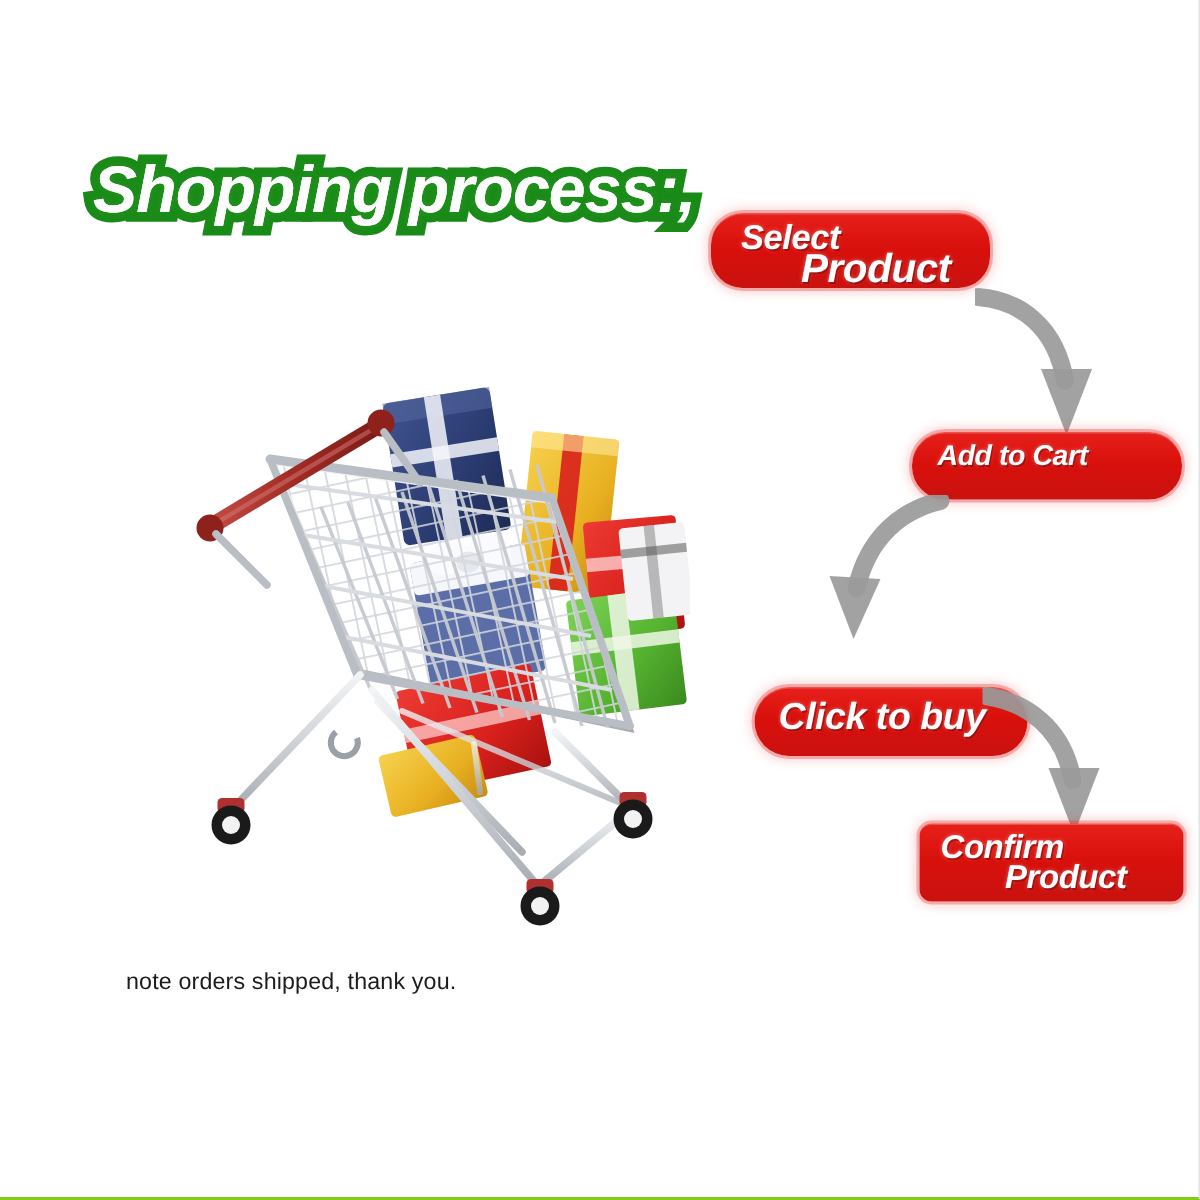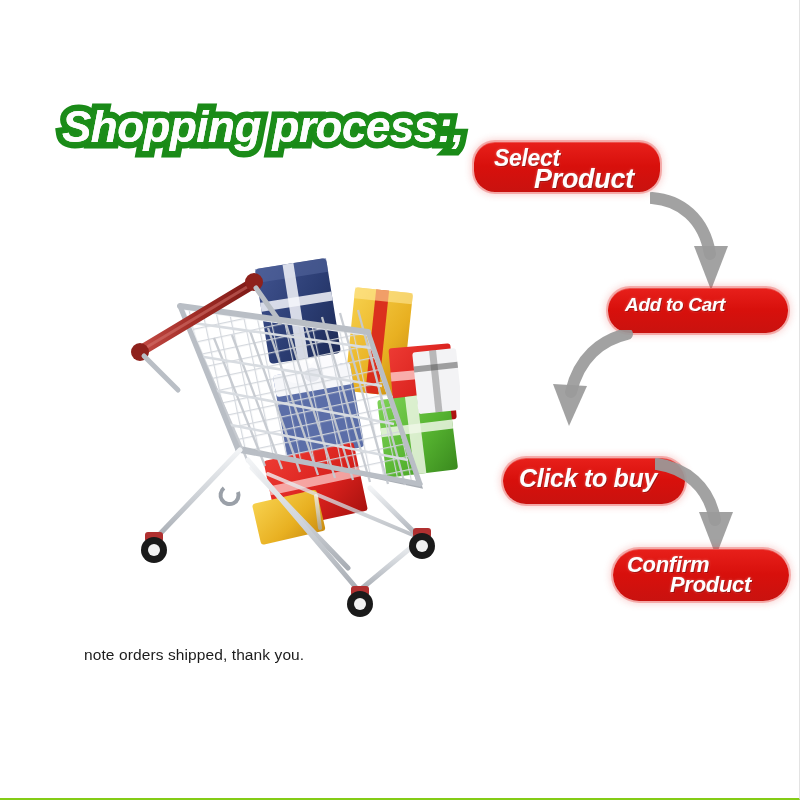--- a/index.html
+++ b/index.html
@@ -144,21 +144,21 @@
     top: 6px;
     font-size: 25px;
   }
 
   
   #step-4 {
     left: 613px;
     top: 549px;
     width: 176px;
     height: 52px;
-    border-radius: 26px;
+    border-radius: 8px;
   }
   #step-4 .line-a {
     left: 14px;
     top: 3px;
     font-size: 22px;
   }
   #step-4 .line-b {
     left: 57px;
     top: 23px;
     font-size: 22px;

